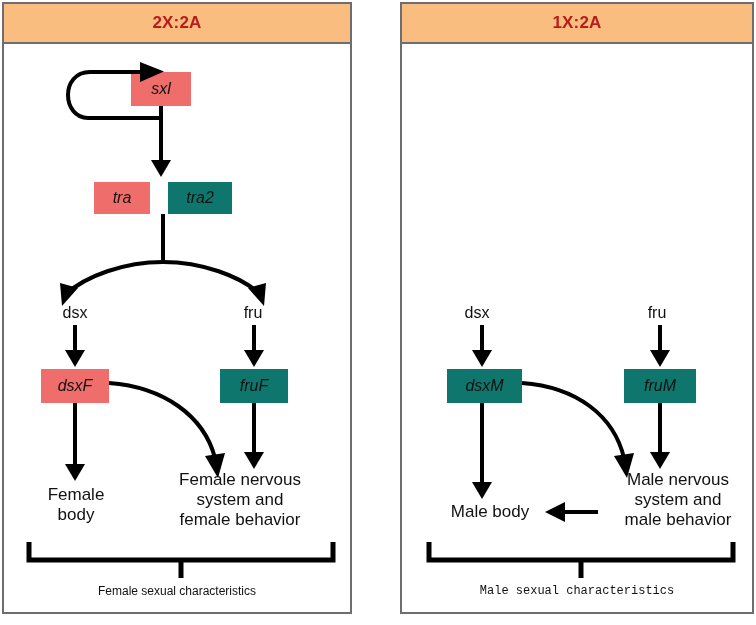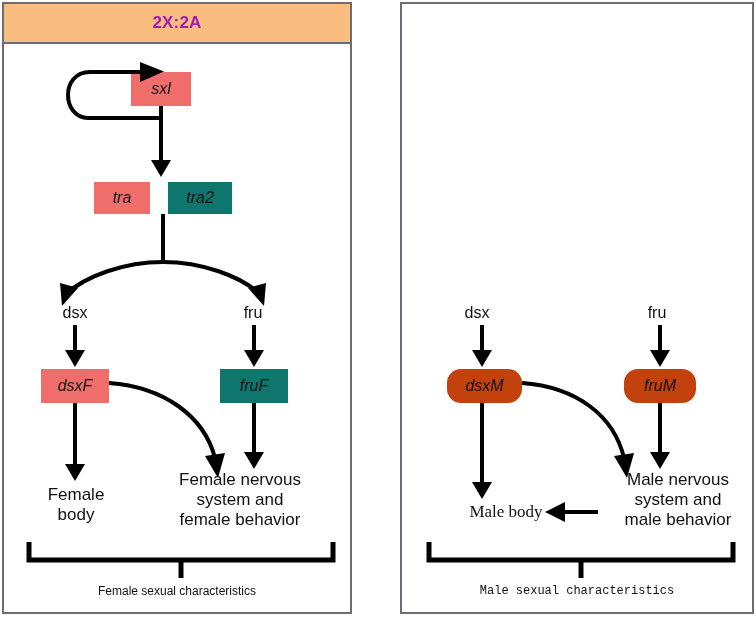--- a/index.html
+++ b/index.html
@@ -34,21 +34,21 @@
     right: 0;
     height: 40px;
     box-sizing: border-box;
     background: #f9bd80;
     border-bottom: 2px solid #6e6e72;
     display: flex;
     align-items: center;
     justify-content: center;
     font-size: 17px;
     font-weight: bold;
-    color: #a21caf;
+    color: #b91c1c;
     letter-spacing: 0.2px;
   }
 
   .panel-body {
     position: absolute;
     left: 0; top: 40px; right: 0; bottom: 0;
   }
 
   .gene-box {
     position: absolute;
@@ -56,21 +56,21 @@
     display: flex;
     align-items: center;
     justify-content: center;
     font-size: 16px;
     font-style: italic;
     color: #111111;
     white-space: nowrap;
   }
   .box-red    { background: #ef6e6c; }
   .box-orange { background: #0f766e; }
-  .box-blue   { background: #c2410c; border-radius: 14px; }
+  .box-blue   { background: #0f766e; }
 
   .plain-label {
     position: absolute;
     font-size: 16px;
     color: #111111;
     white-space: nowrap;
     text-align: center;
   }
 
   .text-label {
@@ -195,32 +195,33 @@
 
         <g>
           <path class="bracket" d="M 25 498 L 25 516 L 329 516 L 329 498"></path>
           <path class="bracket" d="M 177 516 L 177 534"></path>
         </g>
       </svg>
     </div>
   </div>
 
   <div class="panel" id="panel-male">
+    <div class="panel-header">1X:2A</div>
 
     <div class="panel-body">
 
       <div class="plain-label" style="left:44px; top:260px; width:62px;">dsx</div>
 
       <div class="plain-label" style="left:224px; top:260px; width:62px;">fru</div>
 
       <div class="gene-box box-blue" style="left:45px; top:325px; width:75px; height:34px;">dsxM</div>
 
       <div class="gene-box box-blue" style="left:222px; top:325px; width:72px; height:34px;">fruM</div>
 
-      <div class="text-label text-center" style="left:30px; top:458px; width:148px;font-family:Liberation Serif, serif;">
+      <div class="text-label text-center" style="left:14px; top:458px; width:148px;">
         <div>Male body</div>
       </div>
 
       <div class="text-label text-center" style="left:206px; top:426px; width:140px;">
         <div>Male nervous</div>
         <div>system and</div>
         <div>male behavior</div>
       </div>
 
       <div class="caption" style="left:0px; top:540px; width:350px;font-family:Liberation Mono, monospace;">Male sexual characteristics</div>

